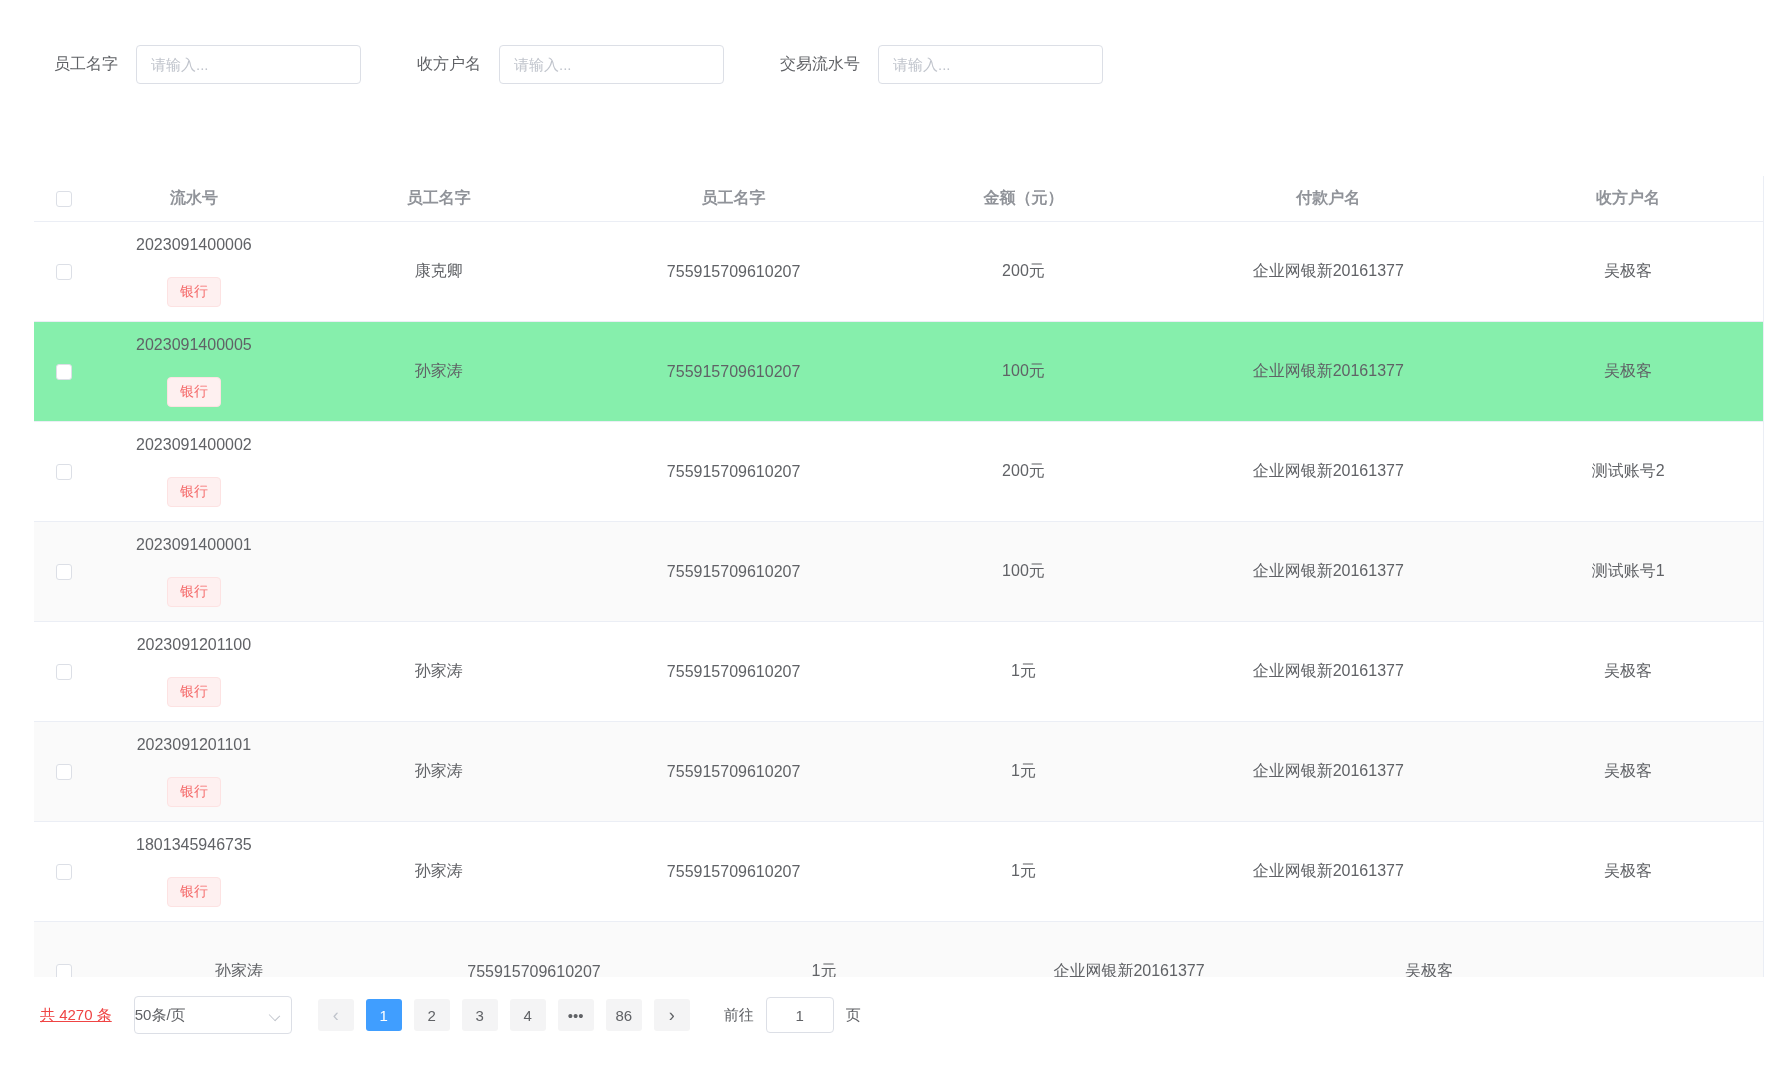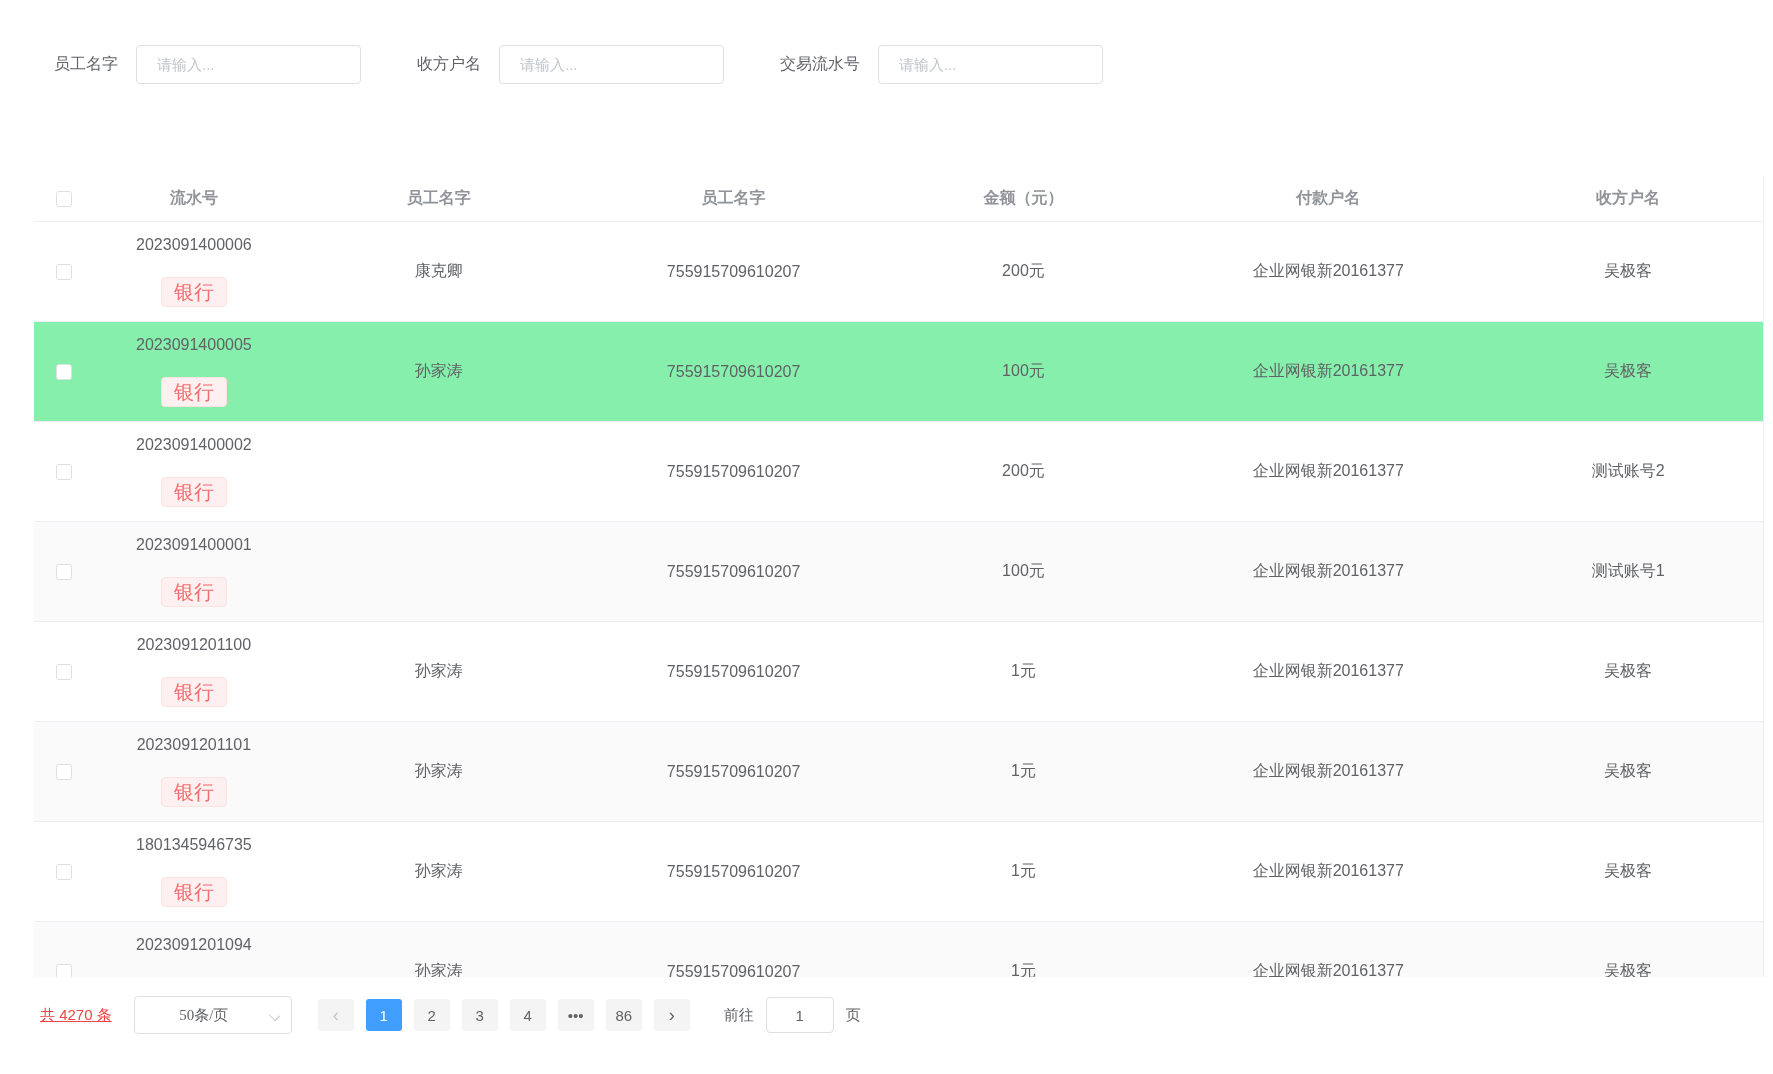--- a/index.html
+++ b/index.html
@@ -13,21 +13,21 @@
   .page { position: relative; width: 1773px; height: 1074px; background: #fff; overflow: hidden; }
 
   
   .filter-bar { position: absolute; top: 45px; left: 54px; display: flex; align-items: center; }
   .filter-item { display: flex; align-items: center; }
   .filter-item + .filter-item { margin-left: 56px; }
   .filter-label { font-size: 16px; color: #606266; white-space: nowrap; }
   .filter-input {
     margin-left: 18px; width: 225px; height: 39px;
     border: 1px solid #dcdfe6; border-radius: 4px;
-    padding: 0 20px; font-size: 15px; color: #606266; outline: none;
+    padding: 0 14px; font-size: 15px; color: #606266; outline: none;
     font-family: inherit;
   }
   .filter-input::placeholder { color: #c0c4cc; }
 
   
   .table { position: absolute; top: 176px; left: 34px; width: 1730px; border-right: 1px solid #ebeef5; }
   .trow, .thead { display: flex; width: 100%; }
   .thead { height: 46px; align-items: center; border-bottom: 1px solid #ebeef5; }
   .thead .cell { font-size: 16px; font-weight: 600; color: #909399; }
   .trow { height: 100px; align-items: center; border-bottom: 1px solid #ebeef5; background: #fff; }
@@ -46,35 +46,35 @@
     display: inline-block; width: 16px; height: 16px;
     border: 1px solid #dcdfe6; border-radius: 3px; background: #fff;
     vertical-align: middle; cursor: pointer;
   }
 
   .serial-stack { display: flex; flex-direction: column; align-items: center; gap: 23px; }
   .serial-no { font-size: 16px; color: #606266; }
   .tag {
     display: inline-block; height: 30px; line-height: 28px; padding: 0 12px;
     background: #fef0f0; border: 1px solid #fde2e2; color: #f56c6c;
-    border-radius: 4px; font-size: 20px;
+    border-radius: 4px; font-size: 14px; font-family: Liberation Mono, monospace;
   }
 
   
   .footer {
     position: absolute; left: 0; right: 0; bottom: 0; height: 97px;
     background: #ffffff; z-index: 5;
   }
   .footer-inner { display: flex; align-items: center; margin: 18px 0 0 40px; height: 40px; }
   .total-text { font-size: 15px; color: #ef4444; white-space: nowrap; text-decoration: underline; }
   .size-select {
     position: relative; margin-left: 22px; width: 158px; height: 38px;
     border: 1px solid #dcdfe6; border-radius: 4px; background: #fff;
-    display: flex; align-items: center; justify-content: center;
-    font-size: 15px; color: #606266; cursor: pointer; font-family: Liberation Serif, serif;
+    display: flex; align-items: center; justify-content: flex-start;
+    font-size: 15px; color: #606266; cursor: pointer;
   }
   .size-select .select-label { margin-right: 18px; }
   .size-select .chev {
     position: absolute; right: 12px; top: 14px; width: 9px; height: 9px;
     border-right: 1.5px solid #c0c4cc; border-bottom: 1.5px solid #c0c4cc;
     transform: rotate(45deg) scaleY(0.8); transform-origin: center;
   }
   .pager { display: flex; align-items: center; margin-left: 20px; }
   .pg-btn {
     min-width: 36px; height: 32px; margin: 0 6px; padding: 0 4px;
@@ -224,26 +224,20 @@
       </div>
       <div class="cell col-emp">孙家涛</div>
       <div class="cell col-card">755915709610207</div>
       <div class="cell col-amt">1元</div>
       <div class="cell col-payer">企业网银新20161377</div>
       <div class="cell col-payee">吴极客</div>
     </div>
 
     <div class="trow stripe">
       <div class="cell col-check"><span class="checkbox"></span></div>
-      <div class="cell col-serial">
-        <div class="serial-stack">
-          <span class="serial-no">2023091201094</span>
-          <span class="tag">银行</span>
-        </div>
-      </div>
       <div class="cell col-emp">孙家涛</div>
       <div class="cell col-card">755915709610207</div>
       <div class="cell col-amt">1元</div>
       <div class="cell col-payer">企业网银新20161377</div>
       <div class="cell col-payee">吴极客</div>
     </div>
   </div>
 
   <div class="footer">
     <div class="footer-inner">

